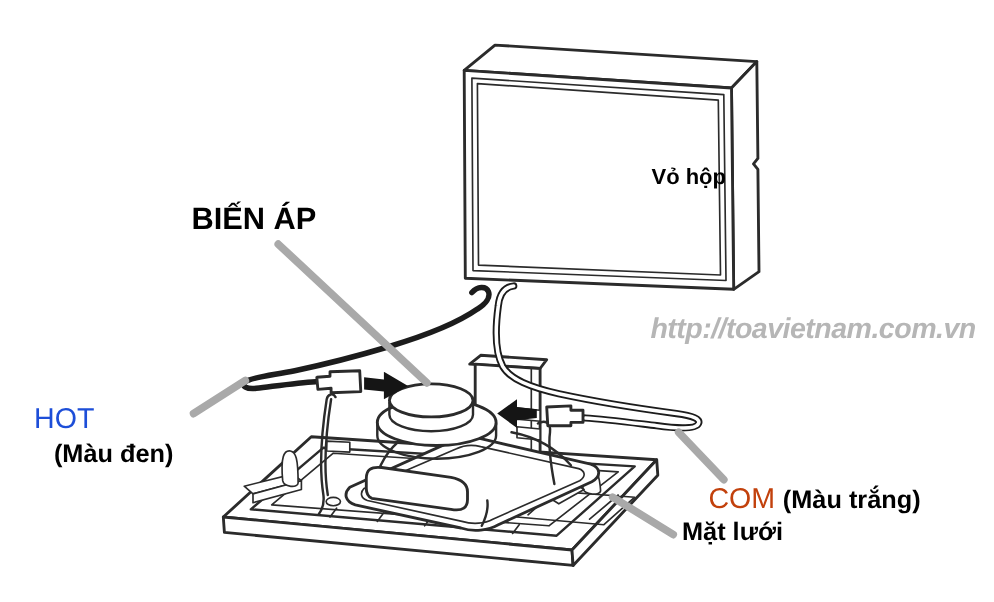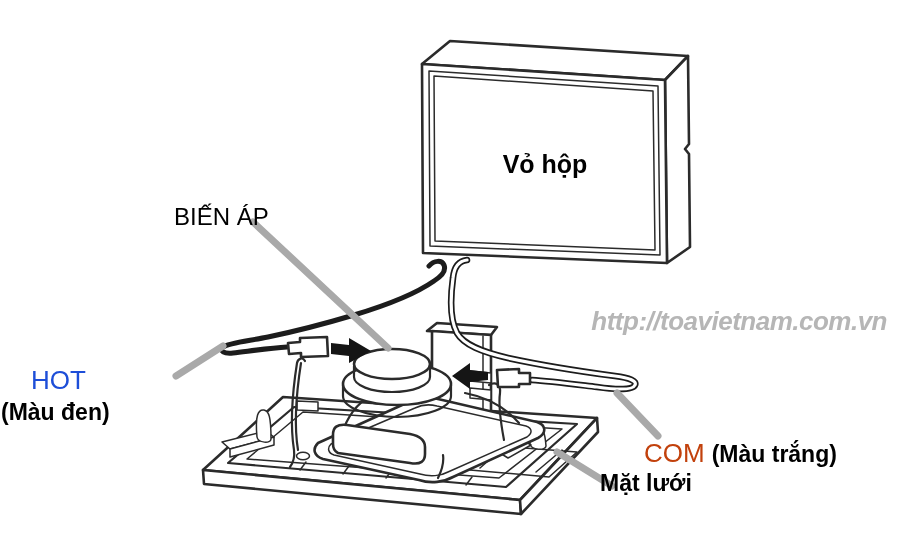--- a/index.html
+++ b/index.html
@@ -12,30 +12,30 @@
   .fw{fill:#ffffff;stroke:#2b2b2b;stroke-width:2.6;stroke-linejoin:round;}
   .ln{fill:none;stroke:#2b2b2b;stroke-width:2.2;stroke-linejoin:round;stroke-linecap:round;}
   .t{stroke-width:1.5;}
   .bk{fill:#151515;stroke:none;}
   .wire{fill:none;stroke:#1c1c1c;stroke-width:5;stroke-linecap:round;}
   .wireb{fill:none;stroke:#1c1c1c;stroke-width:6.6;stroke-linecap:round;}
   .wiref{fill:none;stroke:#ffffff;stroke-width:3.2;stroke-linecap:round;}
   .leader{stroke:#a9a9a9;stroke-width:7;stroke-linecap:round;}
   
   .lbl{position:absolute;white-space:nowrap;color:#000;line-height:1.15;}
-  #lbl-bienap{left:174px;top:183px;font-size:24px;font-weight:400;margin-top:20px;}
-  #lbl-vohop{left:430px;top:150px;width:230px;text-align:center;font-size:25px;font-weight:700;}
+  #lbl-bienap{left:174px;top:183px;font-size:28px;font-weight:700;}
+  #lbl-vohop{left:430px;top:150px;width:230px;text-align:right;font-size:20px;font-weight:700;}
   #lbl-hot{left:31px;top:366px;font-size:26px;font-weight:400;color:#1d4ed8;}
-  #lbl-mauden{left:1px;top:399px;font-size:23px;font-weight:700;}
+  #lbl-mauden{left:1px;top:399px;font-size:23px;font-weight:700;padding-left:48px;}
   #lbl-comline{left:644px;top:439px;}
   #lbl-comline .com{font-size:26px;font-weight:400;color:#c2410c;}
   #lbl-comline .note{font-size:23px;font-weight:700;color:#000;margin-left:7px;margin-top:43px;}
-  #lbl-matluoi{left:600px;top:470px;font-size:23px;font-weight:700;}
+  #lbl-matluoi{left:620px;top:470px;font-size:23px;font-weight:700;}
   #watermark{left:585px;top:284px;width:302px;text-align:right;
-    font-size:26px;font-weight:700;font-style:italic;color:#b6b6b6;letter-spacing:-0.5px;margin-top:23px;}
+    font-size:26px;font-weight:700;font-style:italic;color:#b6b6b6;letter-spacing:-0.5px;}
 </style>
 </head>
 <body>
 
 <div id="stage">
 
   <svg width="904" height="547" viewBox="0 0 904 547">
 
     <g>
       <path class="fw" d="M422,64 L450,41 L688,56 L665,80 Z"></path>

